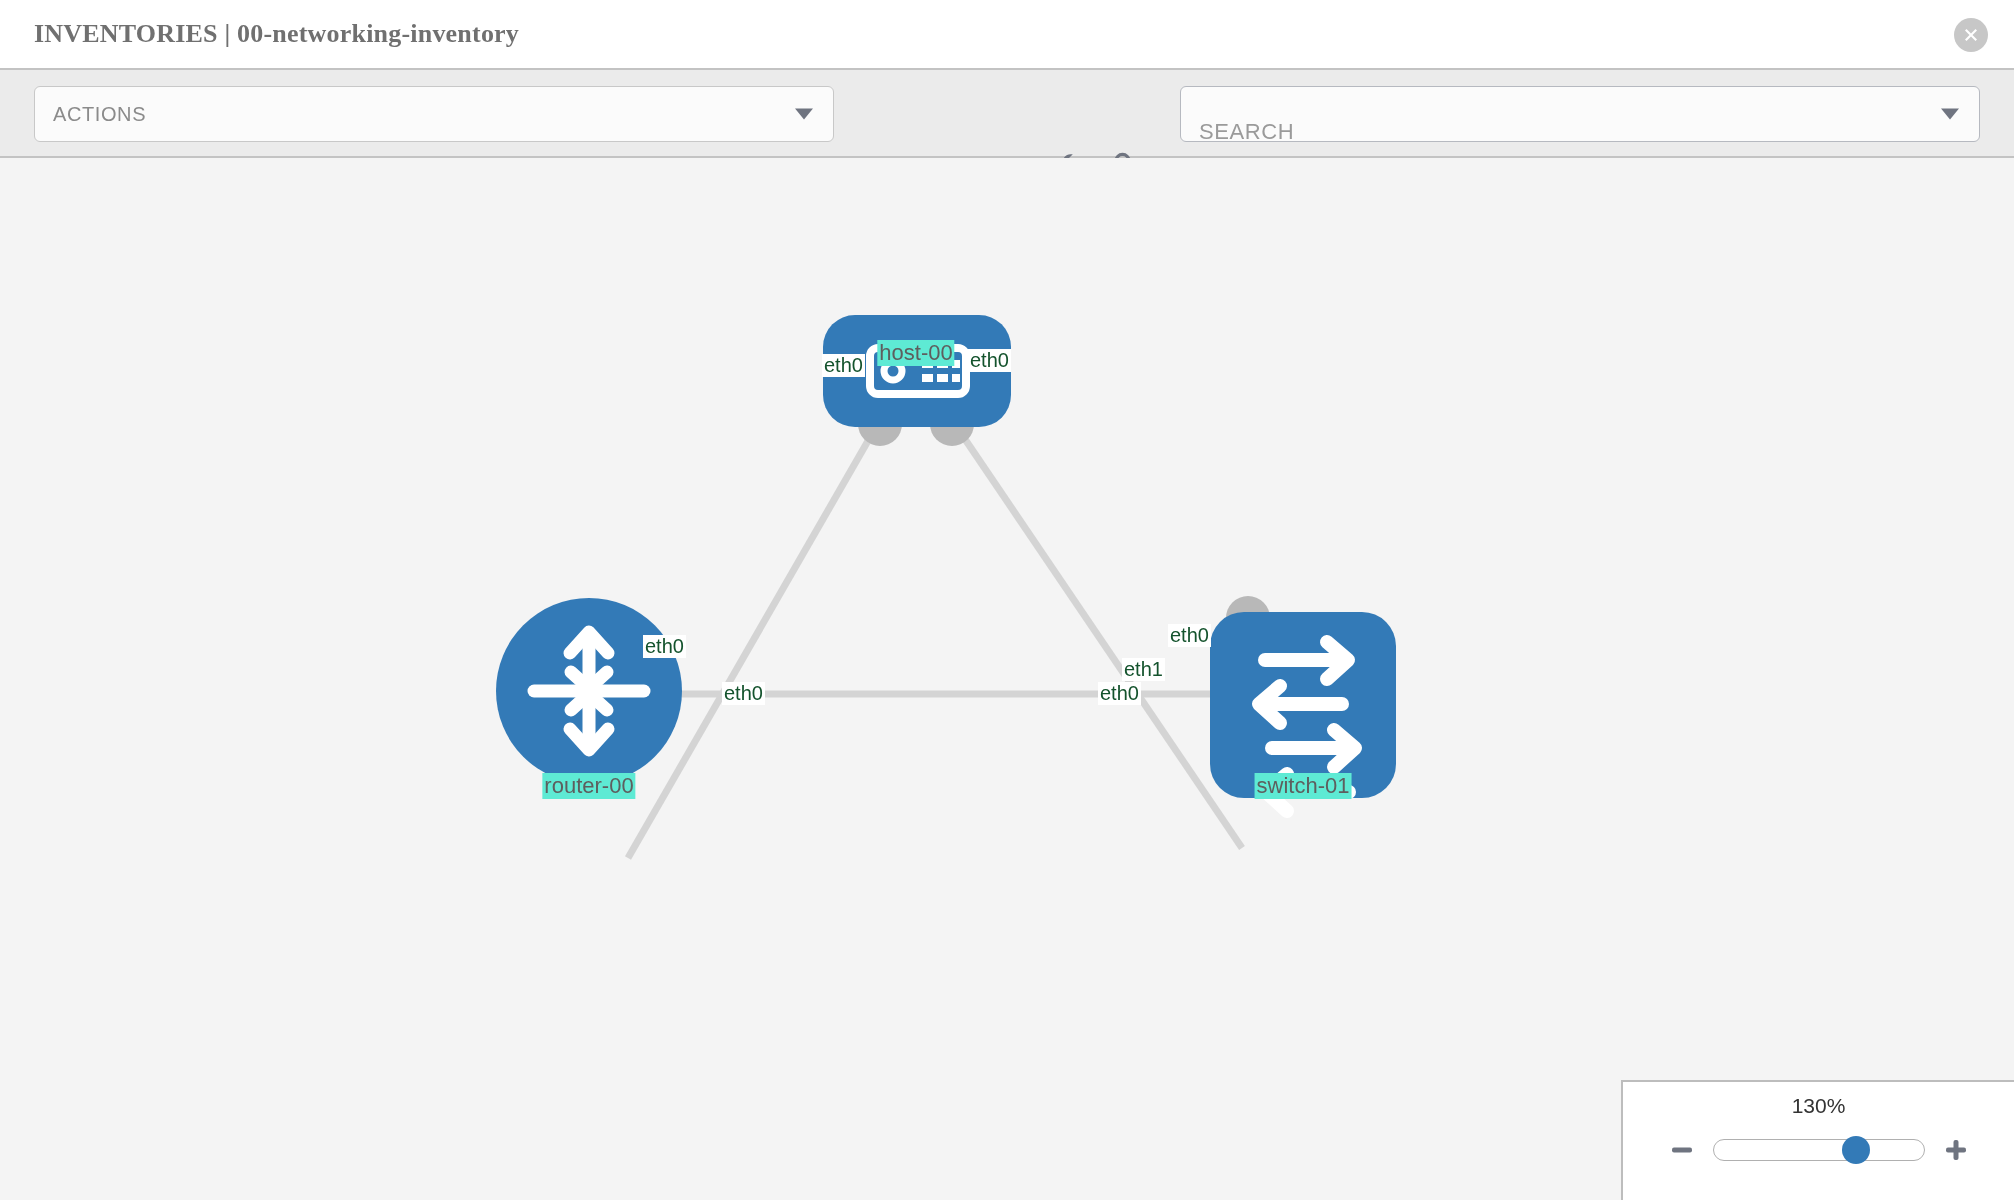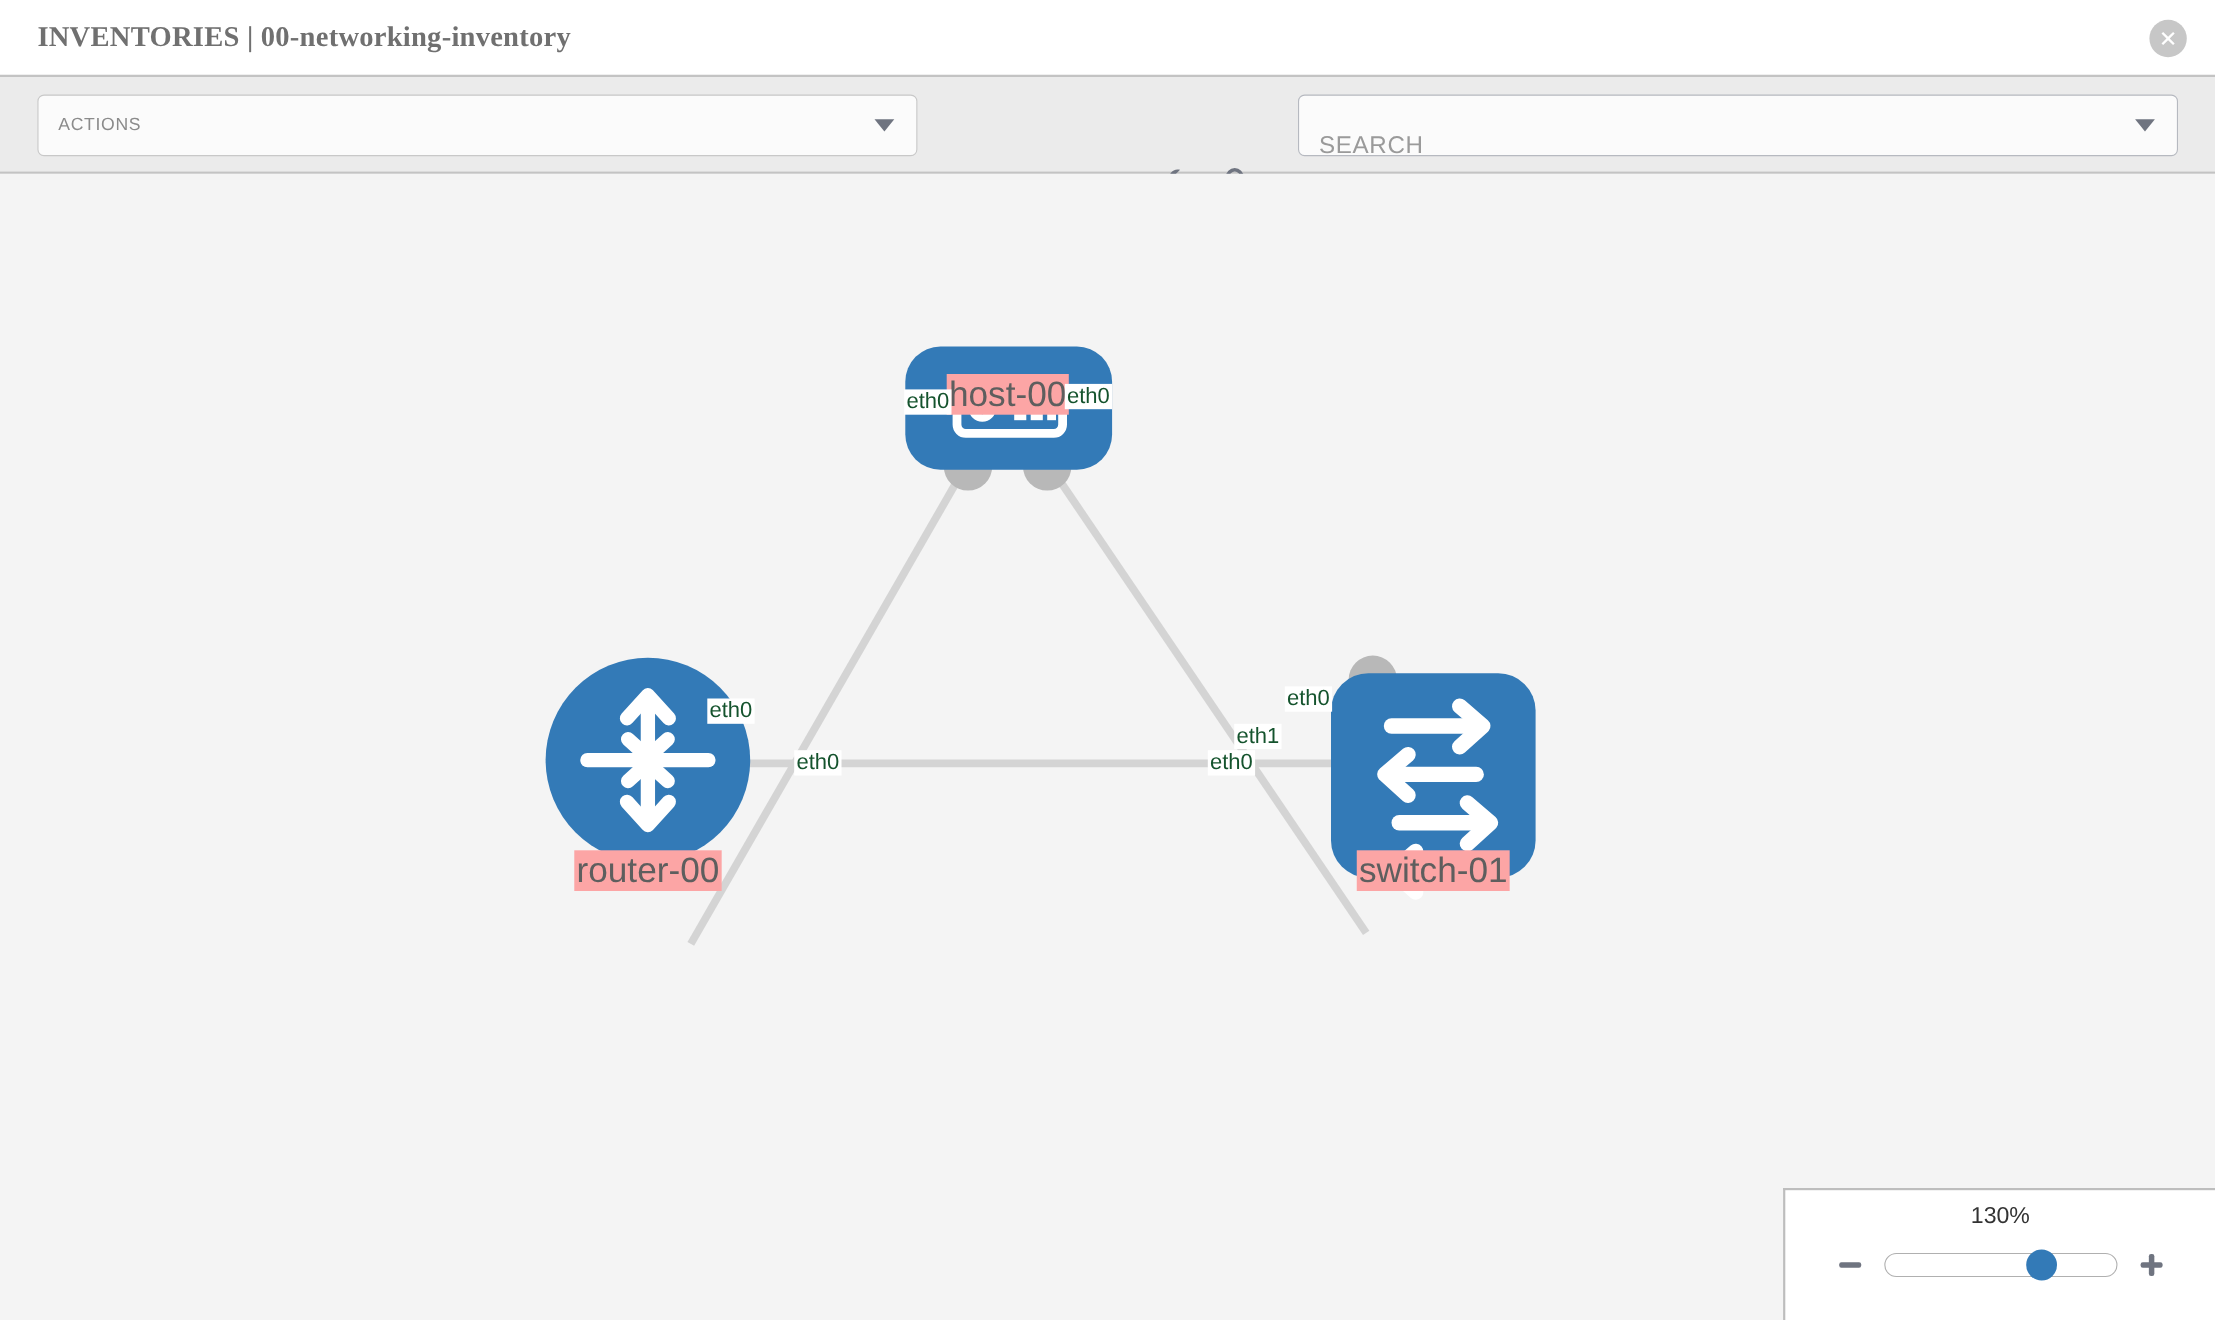--- a/index.html
+++ b/index.html
@@ -44,21 +44,21 @@
   }
   .actions-select {
     position: absolute; left: 34px; top: 16px;
     width: 800px; height: 56px;
     background: #fbfbfb;
     border: 1px solid #c8c8c8; border-radius: 6px;
     display: flex; align-items: center;
     cursor: pointer;
   }
   .actions-label {
-    margin-left: 18px; font-size: 16px; color: #8b8b8b;
+    margin-left: 18px; font-size: 20px; color: #8b8b8b;
     letter-spacing: 0.6px;
   }
   .caret {
     position: absolute; right: 20px; top: 50%;
     transform: translateY(-50%);
     width: 0; height: 0;
     border-left: 9px solid transparent;
     border-right: 9px solid transparent;
     border-top: 11px solid #6f7480;
   }
@@ -88,22 +88,22 @@
   .canvas {
     position: absolute; left: 0; top: 158px;
     width: 2014px; height: 1042px;
     background: #f4f4f4;
     overflow: hidden;
   }
   .topo-svg { position: absolute; left: 0; top: 0; }
 
   .node-label {
     position: absolute;
-    font-size: 32px; color: #5e5e5e;
-    background: #fca5a5;
+    font-size: 22px; color: #5e5e5e;
+    background: #5eead4;
     padding: 0 2px;
     white-space: nowrap;
     transform: translateX(-50%);
   }
   .iface-label {
     position: absolute;
     font-size: 20px; color: #14532d;
     background: #ffffff;
     padding: 0 2px;
     white-space: nowrap;

